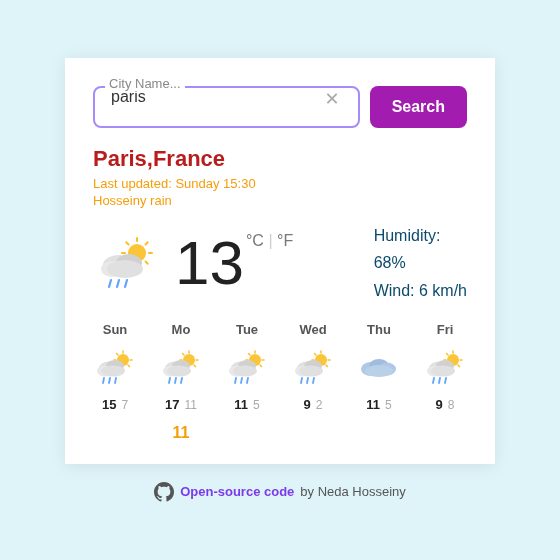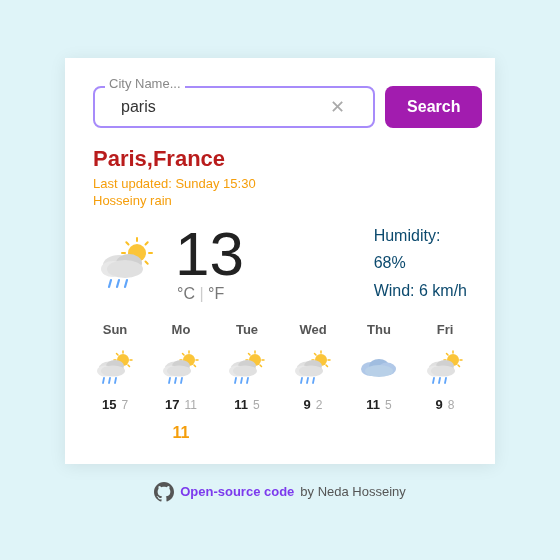--- a/index.html
+++ b/index.html
@@ -36,22 +36,22 @@
     .search-row {
       display: flex;
       gap: 10px;
       align-items: center;
     }
     .search-input-wrapper {
       flex: 1;
       border: 2px solid #a78bfa;
       border-radius: 8px;
       display: flex;
-      align-items: center;
-      padding: 0 26px;
+      align-items: flex-start;
+      padding: 0 16px;
       height: 42px;
       background: #fff;
     }
     .search-input {
       border: none;
       outline: none;
       font-size: 16px;
       color: #333;
       flex: 1;
       background: transparent;
@@ -222,21 +222,21 @@
         <ellipse cx="36" cy="30" rx="13" ry="9" fill="#d0d0d0"></ellipse>
         <ellipse cx="20" cy="36" rx="12" ry="8" fill="#e8e8e8"></ellipse>
         <ellipse cx="32" cy="36" rx="18" ry="9" fill="#e0e0e0"></ellipse>
 
         <line x1="18" y1="47" x2="16" y2="54" stroke="#60a5fa" stroke-width="2.2" stroke-linecap="round"></line>
         <line x1="26" y1="47" x2="24" y2="54" stroke="#60a5fa" stroke-width="2.2" stroke-linecap="round"></line>
         <line x1="34" y1="47" x2="32" y2="54" stroke="#60a5fa" stroke-width="2.2" stroke-linecap="round"></line>
       </svg>
     </div>
 
-    <div style="display:flex; align-items:flex-start;flex-direction:column;">
+    <div style="display:flex; align-items:flex-start;">
       <span class="temp-display">13</span>
       <span class="temp-unit">
         <span>°C</span>
         <span class="sep"> | </span>
         <span>°F</span>
       </span>
     </div>
 
     <div class="humidity-wind">
       <div>Humidity:</div>

